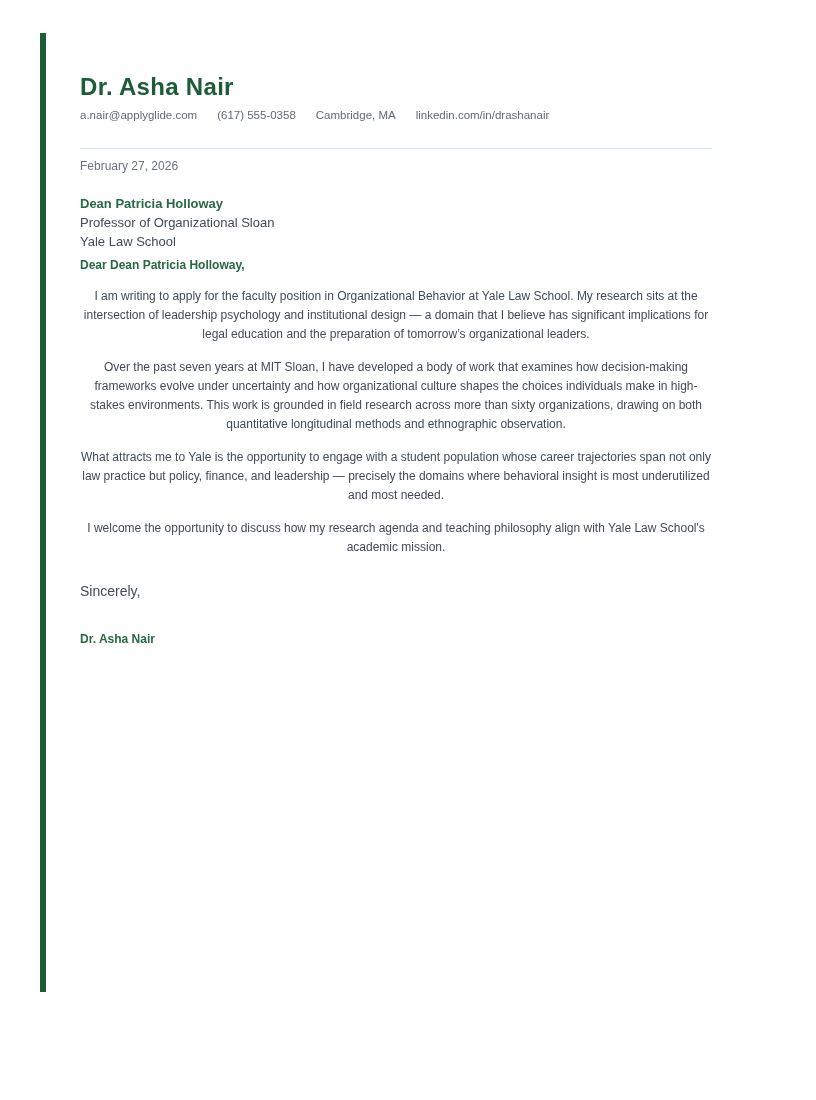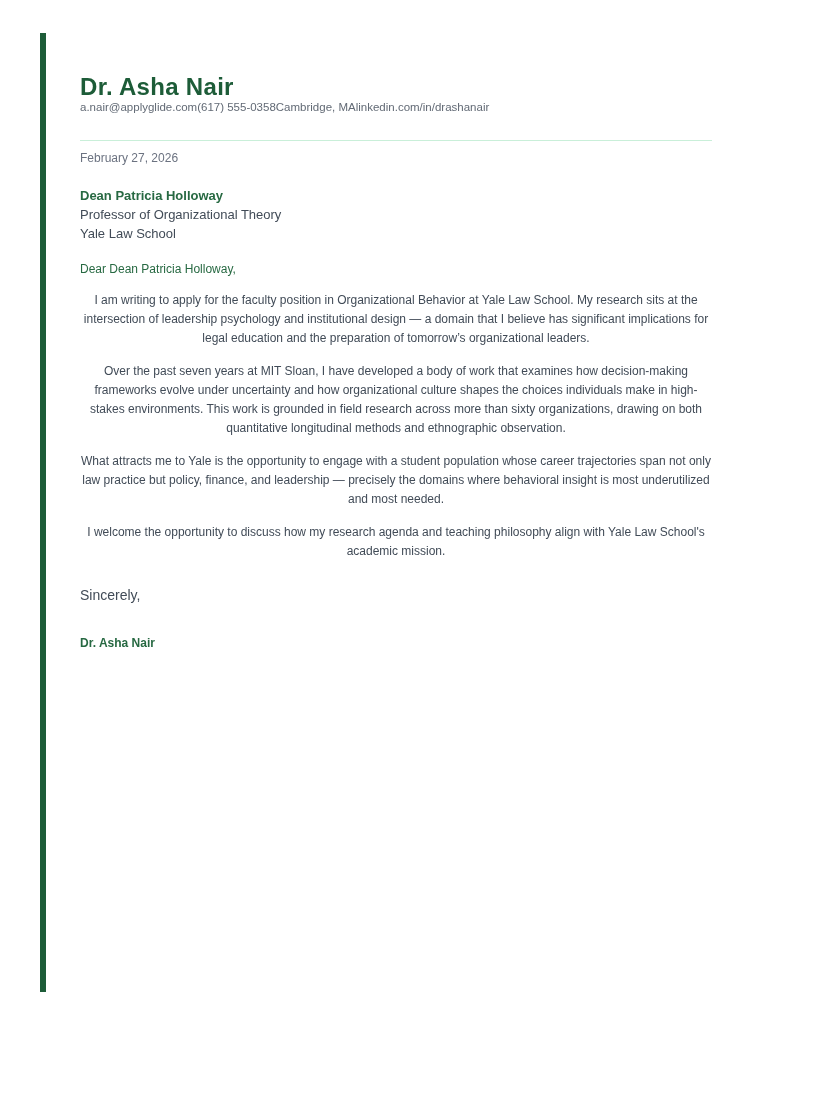--- a/index.html
+++ b/index.html
@@ -30,21 +30,23 @@
   }
   .name {
     margin: 74px 0 0 0;
     font-size: 24px;
     line-height: 26px;
     font-weight: bold;
     color: #1d5c38;
     letter-spacing: 0.3px;
   }
   .contact-row {
+    margin-top: 8px;
     display: flex;
+    gap: 20px;
     font-size: 11.5px;
     line-height: 15px;
     color: #626a75;
   }
   .divider {
     margin-top: 25px;
     border: none;
     border-top: 1px solid #c9efd9;
     height: 0;
   }
@@ -57,25 +59,25 @@
     margin-top: 18px;
     font-size: 13px;
     line-height: 19px;
     color: #414b57;
   }
   .green-bold {
     color: #276942;
     font-weight: bold;
   }
   .salutation {
-    margin-top: 17px;
+    margin-top: 5px;
     font-size: 12px;
     line-height: 19px;
     color: #276942;
-    font-weight: normal;
+    font-weight: bold;
   }
   .body-text p {
     margin: 12px 0 14px 0;
     font-size: 12px;
     line-height: 19px;
     color: #414b57;
     text-align: center;
   }
   .body-text p + p {
     margin-top: 0;
@@ -109,21 +111,21 @@
     <span>Cambridge, MA</span>
     <span>linkedin.com/in/drashanair</span>
   </div>
 
   <hr class="divider">
 
   <div class="date">February 27, 2026</div>
 
   <div class="recipient">
     <div class="green-bold">Dean Patricia Holloway</div>
-    <div>Professor of Organizational Theory</div>
+    <div>Professor of Organizational Sloan</div>
     <div>Yale Law School</div>
   </div>
 
   <div class="salutation">Dear Dean Patricia Holloway,</div>
 
   <div class="body-text">
     <p>I am writing to apply for the faculty position in Organizational Behavior at Yale Law School. My research sits at the intersection of leadership psychology and institutional design — a domain that I believe has significant implications for legal education and the preparation of tomorrow’s organizational leaders.</p>
     <p>Over the past seven years at MIT Sloan, I have developed a body of work that examines how decision-making frameworks evolve under uncertainty and how organizational culture shapes the choices individuals make in high-stakes environments. This work is grounded in field research across more than sixty organizations, drawing on both quantitative longitudinal methods and ethnographic observation.</p>
     <p>What attracts me to Yale is the opportunity to engage with a student population whose career trajectories span not only law practice but policy, finance, and leadership — precisely the domains where behavioral insight is most underutilized and most needed.</p>
     <p>I welcome the opportunity to discuss how my research agenda and teaching philosophy align with Yale Law School's academic mission.</p>

